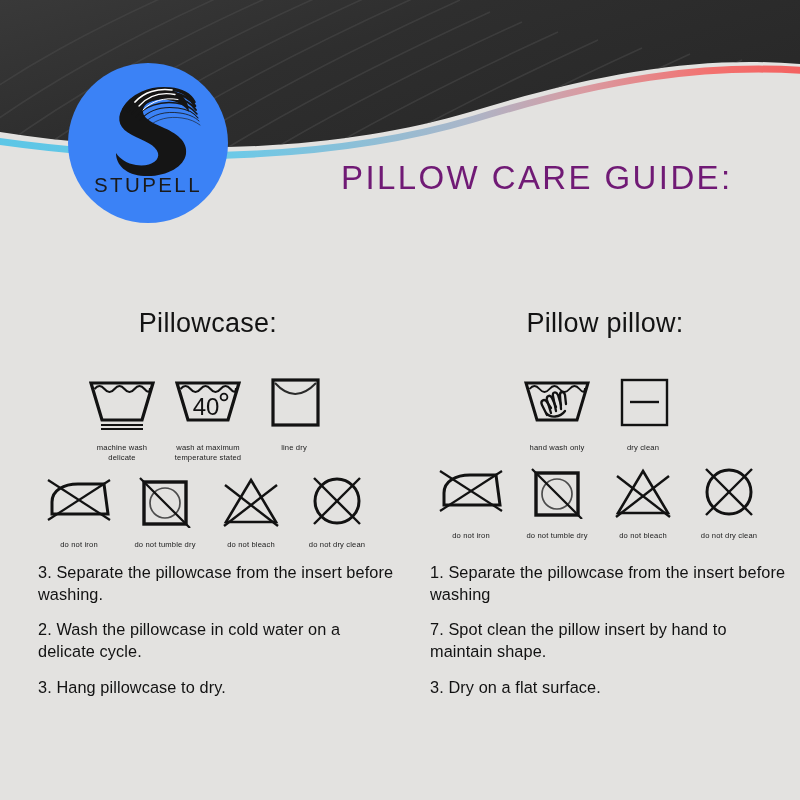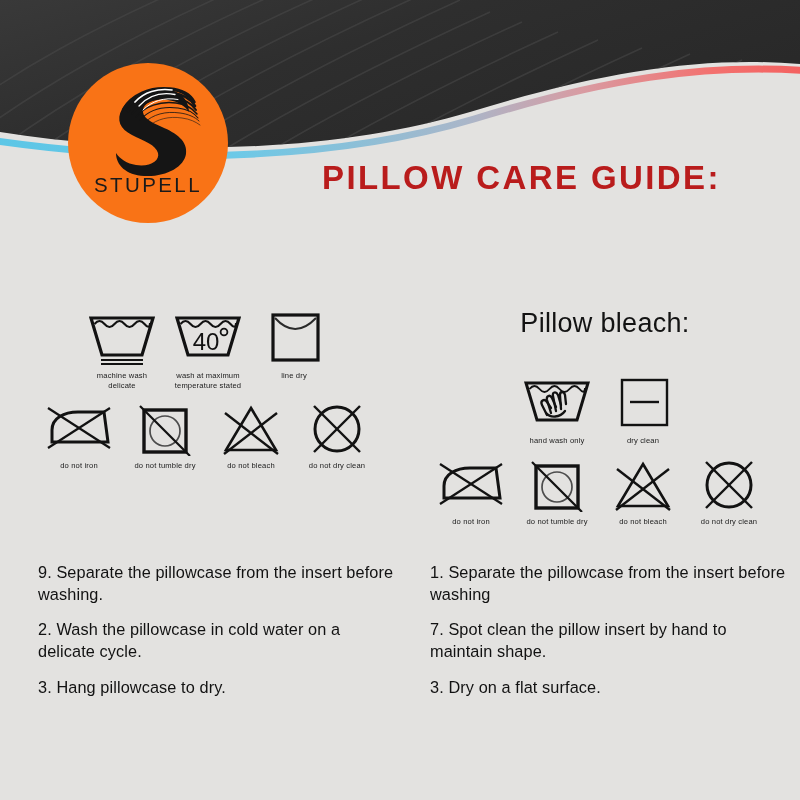--- a/index.html
+++ b/index.html
@@ -34,21 +34,21 @@
   #header-band svg { display: block; }
 
   
   #logo-badge {
     position: absolute;
     left: 68px;
     top: 63px;
     width: 160px;
     height: 160px;
     border-radius: 50%;
-    background: #f97316;
+    background: #3b82f6;
     z-index: 5;
     overflow: hidden;
   }
   #logo-mark {
     position: absolute;
     left: 26px;
     top: 12px;
     width: 108px;
     height: 104px;
   }
@@ -73,26 +73,26 @@
     color: #2a2a2a;
     font-size: 10px;
     letter-spacing: 2.1px;
     line-height: 1;
     margin-top: 48px;
   }
 
   
   #main-title {
     position: absolute;
-    left: 322px;
+    left: 341px;
     top: 159px;
     font-size: 33px;
     letter-spacing: 2.4px;
-    color: #b91c1c;
-    font-weight: 700;
+    color: #701a75;
+    font-weight: 400;
     white-space: nowrap;
   }
 
   
   .column {
     position: absolute;
     top: 310px;
     width: 380px;
   }
   #col-pillowcase { left: 18px; }
@@ -116,21 +116,21 @@
   }
   .icon-row.row-top { margin-bottom: 10px; }
   .icon-cell {
     display: flex;
     flex-direction: column;
     align-items: center;
     width: 86px;
   }
   .icon-cell svg { display: block; }
   .icon-label {
-    margin-top: 5px;
+    margin-top: 12px;
     font-size: 7.6px;
     line-height: 1.28;
     text-align: center;
     color: #1a1a1a;
     letter-spacing: 0.15px;
     max-width: 84px;
   }
 
   
   .instructions {
@@ -237,20 +237,21 @@
         <path d="M49,35 C58,26 70,22 84,24.5" stroke-width="1"></path>
       </g>
     </svg>
     <div id="logo-wordmark">STUPELL</div>
     <div id="logo-subword">HOME DECOR</div>
   </div>
 
   <div id="main-title">PILLOW CARE GUIDE:</div>
 
   <div class="column" id="col-pillowcase">
+    <div class="col-heading">Pillowcase:</div>
 
     <div class="icon-row row-top">
 
       <div class="icon-cell">
         <svg width="74" height="56" viewBox="0 0 74 56">
           <path d="M6,8 L68,8 L57,45 L17,45 Z" fill="none" stroke="#121212" stroke-width="3.2"></path>
           <path d="M9.5,14 q5,-6 10,0 t10,0 t10,0 t10,0 t10,0 t5.5,-1" fill="none" stroke="#121212" stroke-width="2"></path>
           <line x1="16" y1="50" x2="58" y2="50" stroke="#121212" stroke-width="2"></line>
           <line x1="16" y1="54" x2="58" y2="54" stroke="#121212" stroke-width="2"></line>
         </svg>
@@ -310,21 +311,21 @@
           <circle cx="39" cy="29" r="22" fill="none" stroke="#121212" stroke-width="3"></circle>
           <line x1="16" y1="6" x2="62" y2="52" stroke="#121212" stroke-width="2.4"></line>
           <line x1="62" y1="6" x2="16" y2="52" stroke="#121212" stroke-width="2.4"></line>
         </svg>
         <div class="icon-label">do not dry clean</div>
       </div>
     </div>
   </div>
 
   <div class="column" id="col-insert">
-    <div class="col-heading">Pillow bleach:</div>
+    <div class="col-heading">Pillow pillow:</div>
 
     <div class="icon-row row-top">
 
       <div class="icon-cell">
         <svg width="74" height="56" viewBox="0 0 74 56">
           <path d="M6,8 L68,8 L57,45 L17,45 Z" fill="none" stroke="#121212" stroke-width="3"></path>
           <path d="M9.5,14 q5,-6 10,0 t10,0 t10,0 t10,0 t10,0 t5.5,-1" fill="none" stroke="#121212" stroke-width="1.9"></path>
           <g fill="none" stroke="#121212" stroke-width="2.3" stroke-linecap="round">
             <path d="M27,40 L22,30 C20,26 24,23 27,27 L31,33"></path>
             <path d="M31,38 L27,25 C26,21 30,19 32,23 L36,32"></path>
@@ -375,21 +376,21 @@
           <circle cx="39" cy="29" r="22" fill="none" stroke="#121212" stroke-width="3"></circle>
           <line x1="16" y1="6" x2="62" y2="52" stroke="#121212" stroke-width="2.4"></line>
           <line x1="62" y1="6" x2="16" y2="52" stroke="#121212" stroke-width="2.4"></line>
         </svg>
         <div class="icon-label">do not dry clean</div>
       </div>
     </div>
   </div>
 
   <div class="instructions" id="instr-pillowcase">
-    <div class="instr-item">9. Separate the pillowcase from the insert before washing.</div>
+    <div class="instr-item">3. Separate the pillowcase from the insert before washing.</div>
     <div class="instr-item">2. Wash the pillowcase in cold water on a delicate cycle.</div>
     <div class="instr-item">3. Hang pillowcase to dry.</div>
   </div>
 
   <div class="instructions" id="instr-insert">
     <div class="instr-item">1. Separate the pillowcase from the insert before washing</div>
     <div class="instr-item">7. Spot clean the pillow insert by hand to maintain shape.</div>
     <div class="instr-item">3. Dry on a flat surface.</div>
   </div>
 

